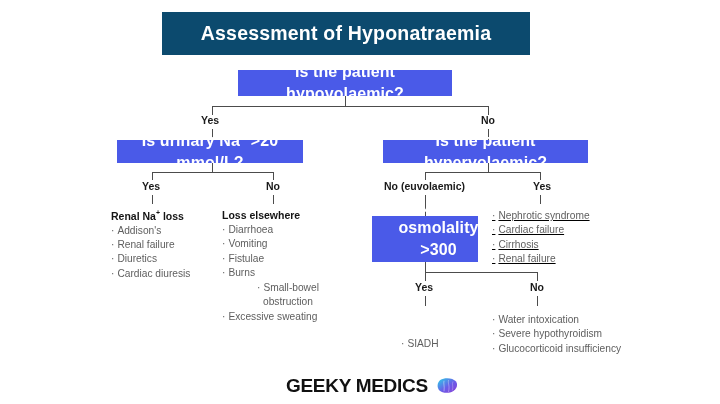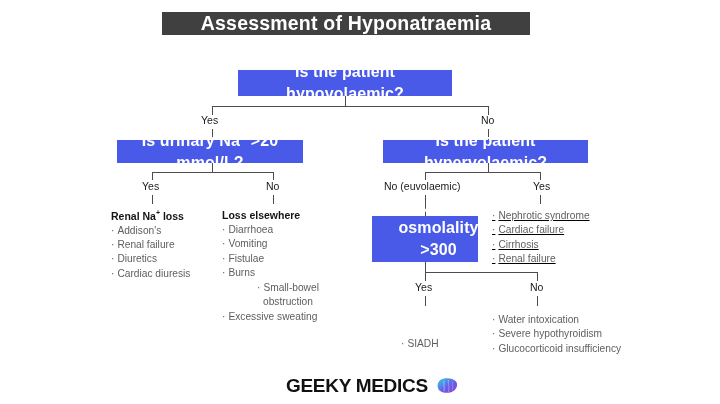--- a/index.html
+++ b/index.html
@@ -7,22 +7,22 @@
     width: 720px; height: 404px;
     background: #ffffff;
     font-family: "Liberation Sans", sans-serif;
     overflow: hidden;
   }
   #canvas { position: relative; width: 720px; height: 404px; background: #fff; }
 
   
   .title-bar {
     position: absolute; left: 162px; top: 12px;
-    width: 368px; height: 23px;
-    background: #404040;
+    width: 368px; height: 43px;
+    background: #0c4a6e;
     display: flex; align-items: center; justify-content: center;
   }
   .title-bar span {
     color: #ffffff; font-size: 19.5px; font-weight: bold;
     letter-spacing: 0.2px;
   }
 
   
   .qbox {
     position: absolute;
@@ -41,21 +41,21 @@
   #q-osmo .l { display: block; }
 
   
   .ln { position: absolute; background: #4c4c4c; }
   .v { width: 1px; }
   .h { height: 1px; }
 
   
   .blabel {
     position: absolute; color: #1a1a1a; font-size: 10.5px;
-    font-weight: normal; white-space: nowrap;
+    font-weight: bold; white-space: nowrap;
   }
 
   
   .lgroup { position: absolute; }
   .lhead {
     color: #141414; font-size: 10.5px; font-weight: bold;
     margin-bottom: 2px; white-space: nowrap;
   }
   .litem {
     color: #5e5e5e; font-size: 10.2px; line-height: 1.42;

